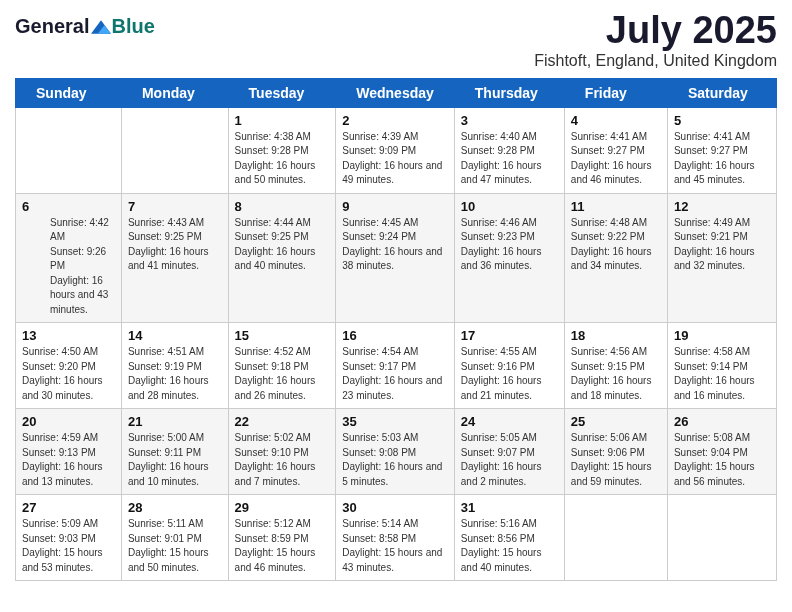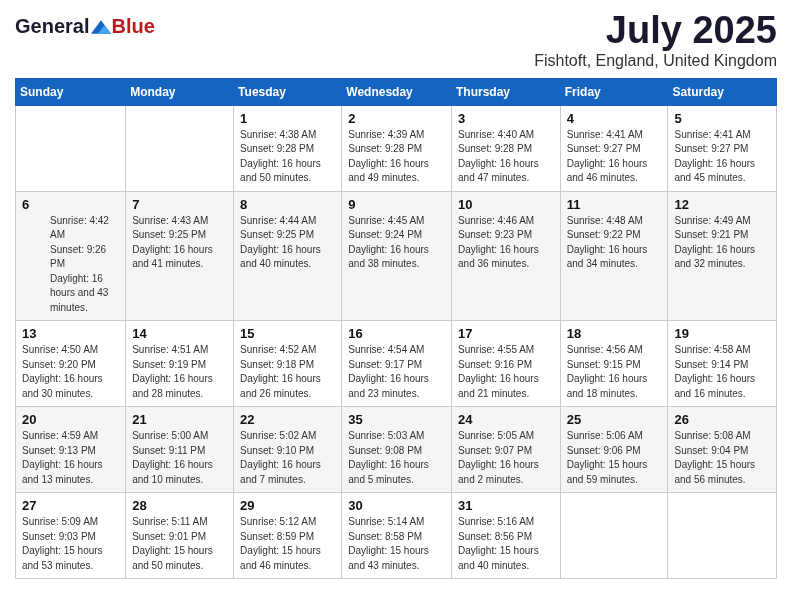--- a/index.html
+++ b/index.html
@@ -26,21 +26,21 @@
       align-items: center;
     }
     .logo-general {
       font-size: 20px;
       font-weight: bold;
       color: #1a1a2e;
     }
     .logo-blue {
       font-size: 20px;
       font-weight: bold;
-      color: #b91c1c;
+      color: #0f766e;
     }
     .logo-icon {
       width: 20px;
       height: 20px;
       margin-left: 2px;
     }
     .title-section {
       text-align: right;
     }
     .month-title {
@@ -55,22 +55,22 @@
     }
     .calendar {
       width: 100%;
       border-collapse: collapse;
       border: 1px solid #ccc;
     }
     .calendar th {
       background-color: #1565c0;
       color: white;
       text-align: left;
-      padding: 6px 4px;
-      font-size: 12px;
+      padding: 6px 20px;
+      font-size: 14px;
       font-weight: bold;
       border: 1px solid #1565c0;
     }
     .calendar td {
       border: 1px solid #ccc;
       vertical-align: top;
       padding: 5px 6px;
       width: 113px;
       min-height: 80px;
       font-size: 10.5px;
@@ -134,21 +134,21 @@
         <td class="empty-cell"></td>
         <td>
           <span class="day-number">1</span>
           <div class="day-info" style="white-space: pre-line;">Sunrise: 4:38 AM
 Sunset: 9:28 PM
 Daylight: 16 hours and 50 minutes.</div>
         </td>
         <td>
           <span class="day-number">2</span>
           <div class="day-info" style="white-space: pre-line;">Sunrise: 4:39 AM
-Sunset: 9:28 PM
+Sunset: 9:09 PM
 Daylight: 16 hours and 49 minutes.</div>
         </td>
         <td>
           <span class="day-number">3</span>
           <div class="day-info" style="white-space: pre-line;">Sunrise: 4:40 AM
 Sunset: 9:28 PM
 Daylight: 16 hours and 47 minutes.</div>
         </td>
         <td>
           <span class="day-number">4</span>

